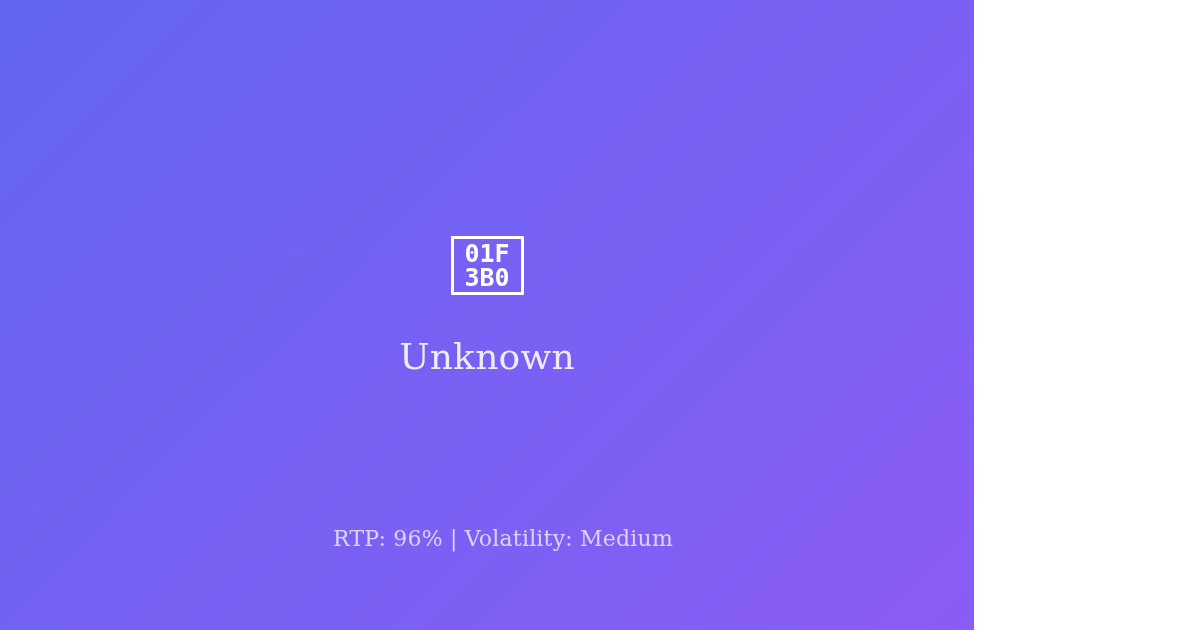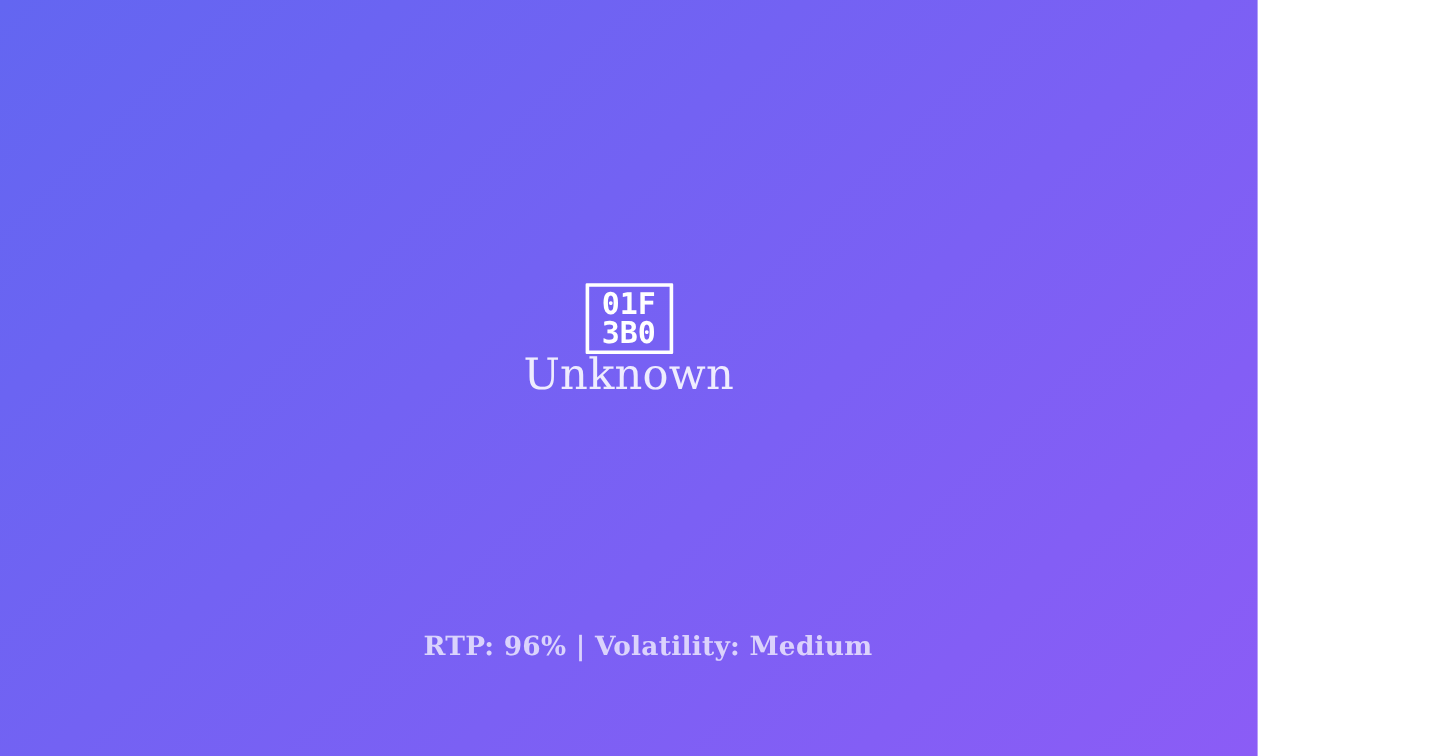--- a/index.html
+++ b/index.html
@@ -9,21 +9,21 @@
 
   body {
     width: 1200px;
     height: 630px;
     overflow: hidden;
     font-family: "DejaVu Serif", "Liberation Serif", serif;
   }
 
   #og-card {
     position: relative;
-    width: 1048px;
+    width: 974px;
     height: 630px;
     box-sizing: border-box;
     background: linear-gradient(135deg, #6366f1 0%, #8b5cf6 100%);
     display: flex;
     flex-direction: column;
     align-items: center;
     overflow: hidden;
   }
 
   
@@ -75,39 +75,40 @@
     font-family: "DejaVu Serif", "Liberation Serif", serif;
     font-size: 72px;
     font-weight: 700;
     color: #ffffff;
     letter-spacing: 0.5px;
     white-space: nowrap;
     line-height: 1;
   }
 
   .subtitle {
+    margin-top: 44px;
     font-family: "DejaVu Serif", "Liberation Serif", serif;
     font-size: 36px;
     font-weight: 400;
     color: rgba(255, 255, 255, 0.88);
     letter-spacing: 0.2px;
     line-height: 1;
     white-space: nowrap;
   }
 
   
   .footer-meta {
     position: absolute;
     left: 0;
     right: 0;
     top: 528px;
     text-align: center;
     font-family: "DejaVu Serif", "Liberation Serif", serif;
     font-size: 22px;
-    font-weight: 700;
+    font-weight: 400;
     color: rgba(255, 255, 255, 0.72);
     letter-spacing: 0.2px;
     line-height: 1;
     white-space: nowrap;
     padding-left: 32px;
   }
 </style>
 </head>
 <body>
 

